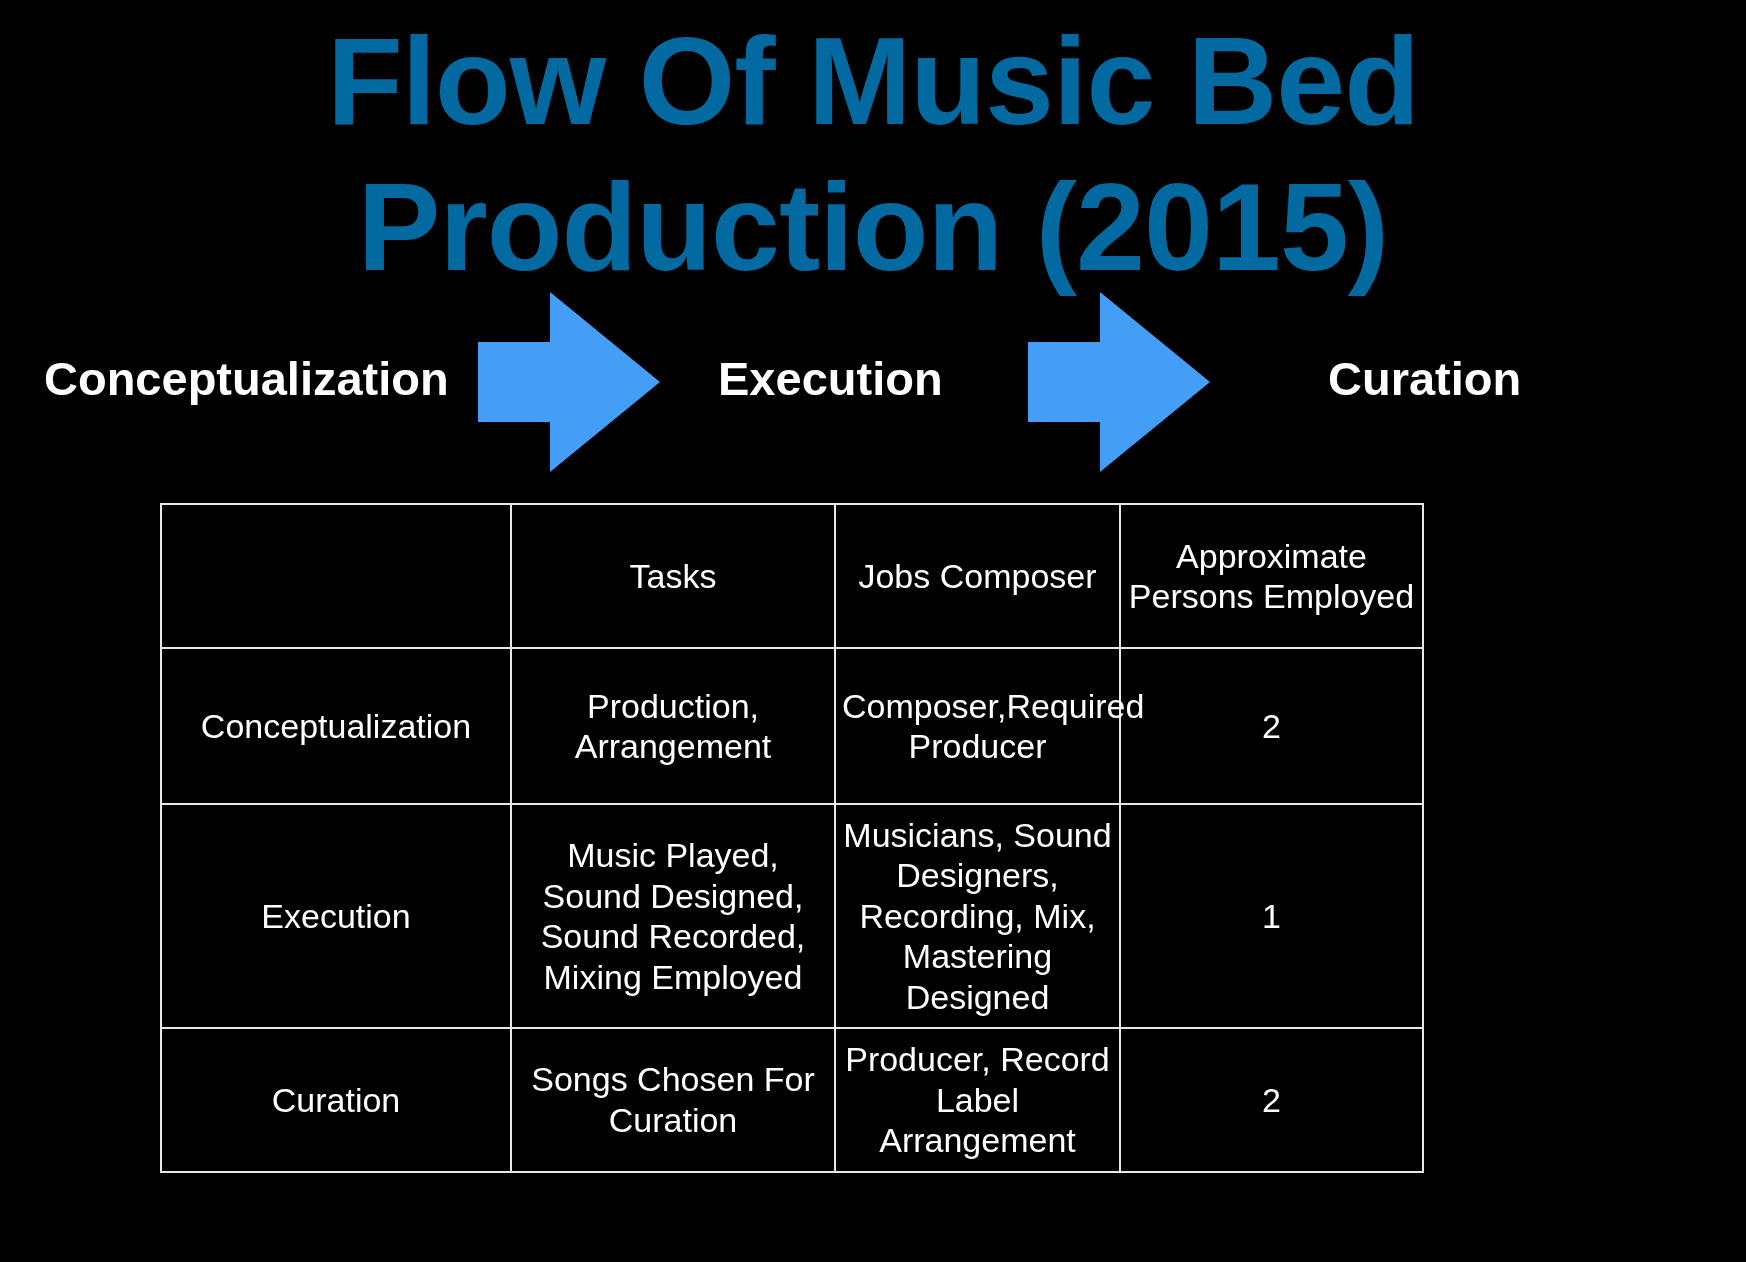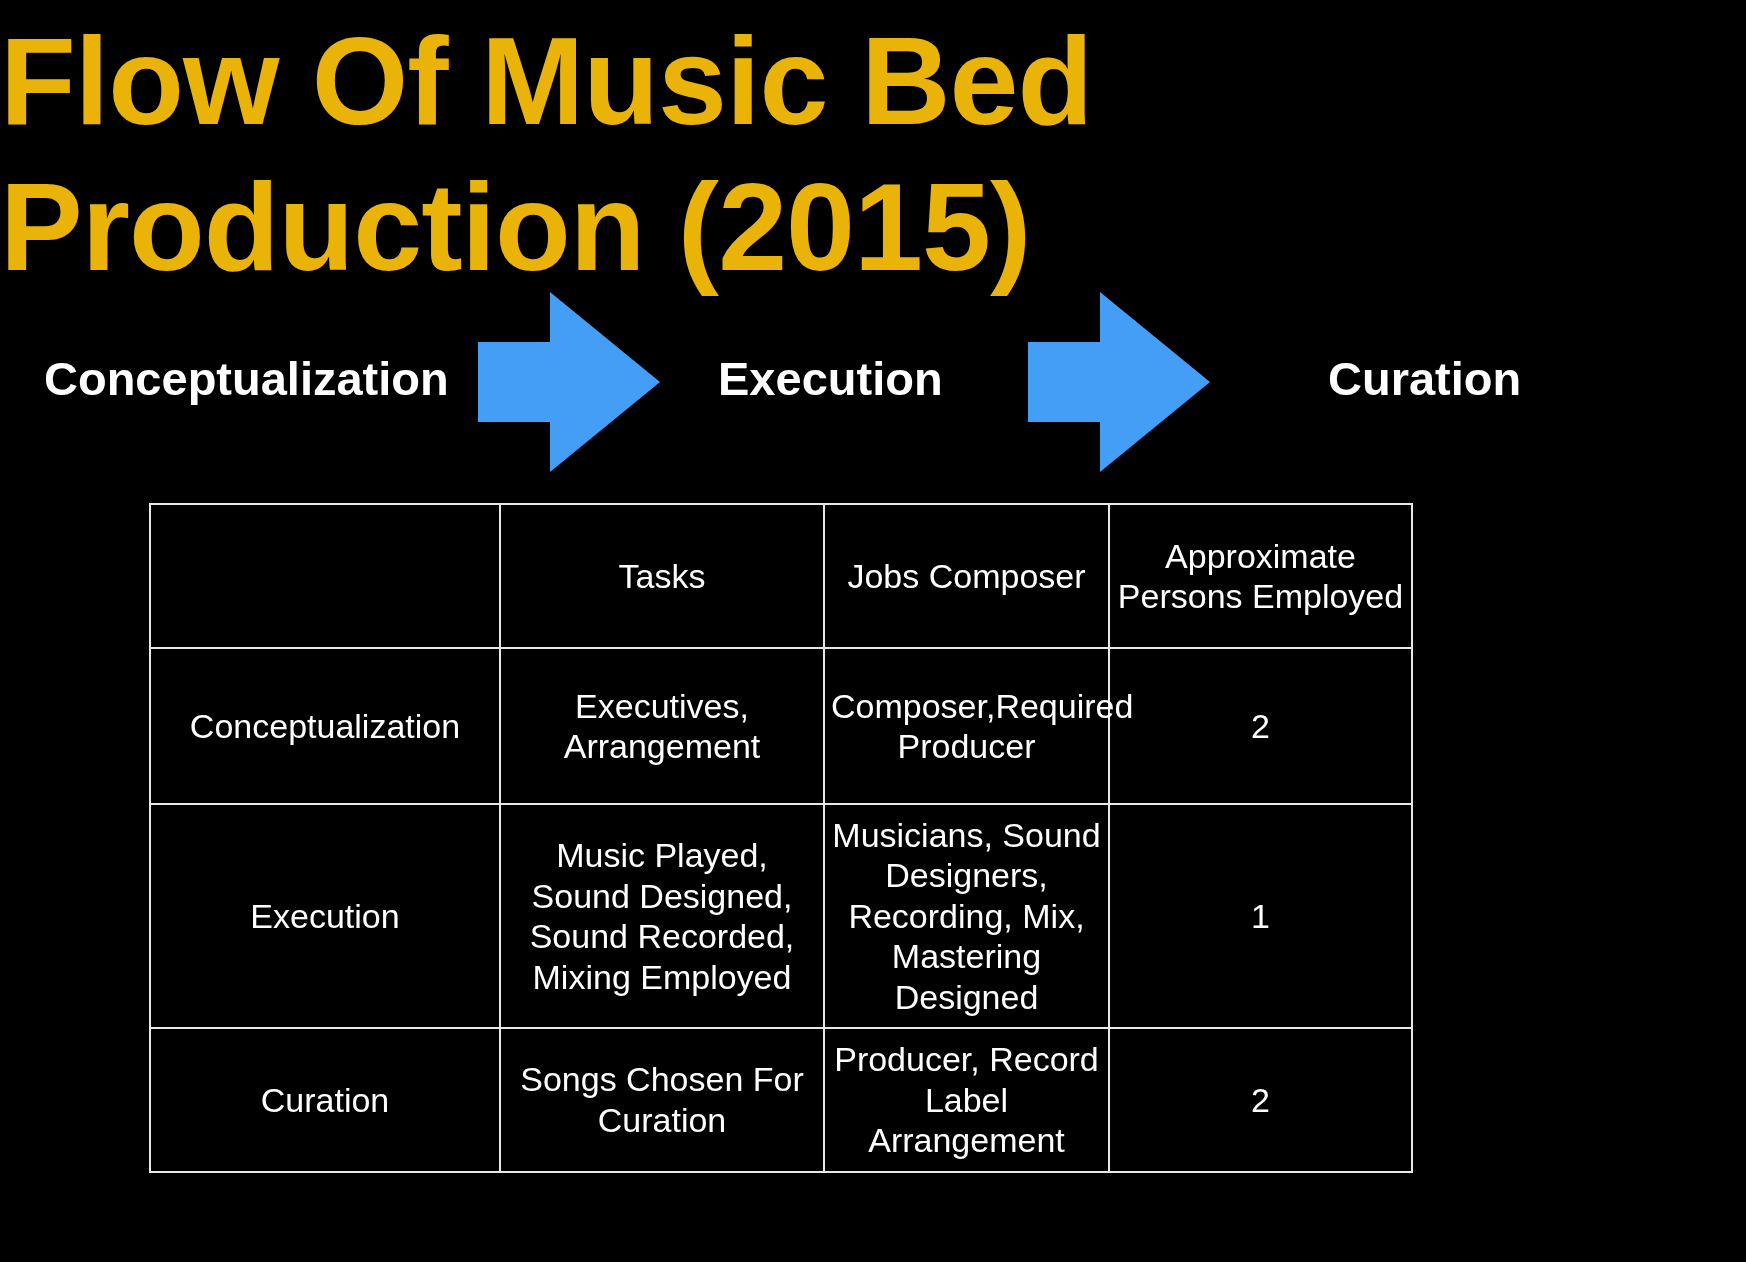--- a/index.html
+++ b/index.html
@@ -15,26 +15,26 @@
     color: #ffffff;
     position: relative;
   }
 
   
   .slide-title {
     position: absolute;
     left: 0;
     top: 8px;
     width: 1746px;
-    text-align: left;
+    text-align: center;
     font-size: 124px;
     line-height: 1.18;
     font-weight: bold;
     letter-spacing: -1px;
-    color: #eab308;
+    color: #0369a1;
     white-space: pre-line;
   }
 
   
   .flow-row {
     position: absolute;
     left: 0;
     top: 292px;
     width: 1746px;
     height: 180px;
@@ -58,21 +58,21 @@
     height: 180px;
     top: 0;
   }
   .flow-arrow.arrow-1 { left: 478px; }
   .flow-arrow.arrow-2 { left: 1028px; }
   .flow-arrow svg { display: block; width: 100%; height: 100%; }
 
   
   .matrix-table {
     position: absolute;
-    left: 149px;
+    left: 160px;
     top: 503px;
     width: 1262px;
     border-collapse: collapse;
     table-layout: fixed;
   }
   .matrix-table td {
     border: 2px solid #e8e8e8;
     color: #ffffff;
     text-align: center;
     vertical-align: middle;
@@ -132,21 +132,21 @@
   <tbody>
     <tr class="row-head-1">
       <td class="cell-corner"></td>
       <td class="cell-header">Tasks</td>
       <td class="cell-header">Jobs Composer</td>
       <td class="cell-header">Approximate Persons Employed</td>
     </tr>
 
     <tr class="row-body-1">
       <td>Conceptualization</td>
-      <td>Executives, Arrangement</td>
+      <td>Production, Arrangement</td>
       <td>Composer,Required Producer</td>
       <td class="num-cell">2</td>
     </tr>
 
     <tr class="row-body-2">
       <td>Execution</td>
       <td>Music Played, Sound Designed, Sound Recorded, Mixing Employed</td>
       <td>Musicians, Sound Designers, Recording, Mix, Mastering Designed</td>
       <td class="num-cell">1</td>
     </tr>

